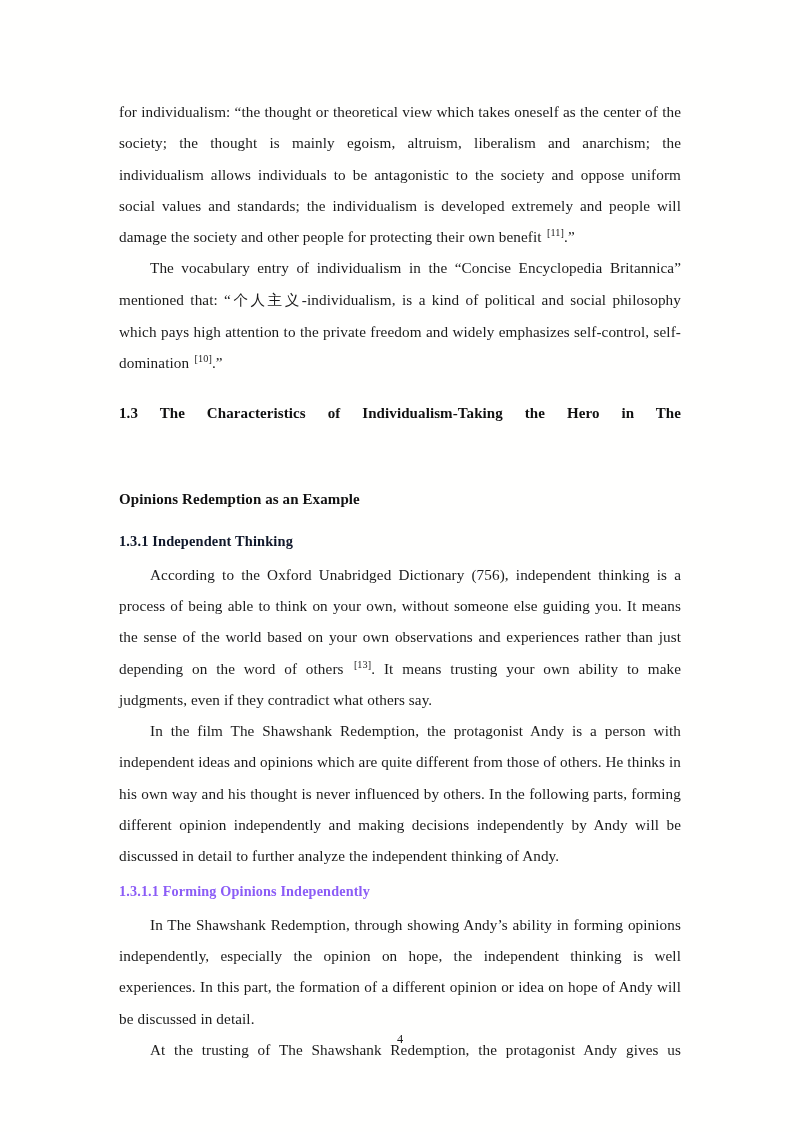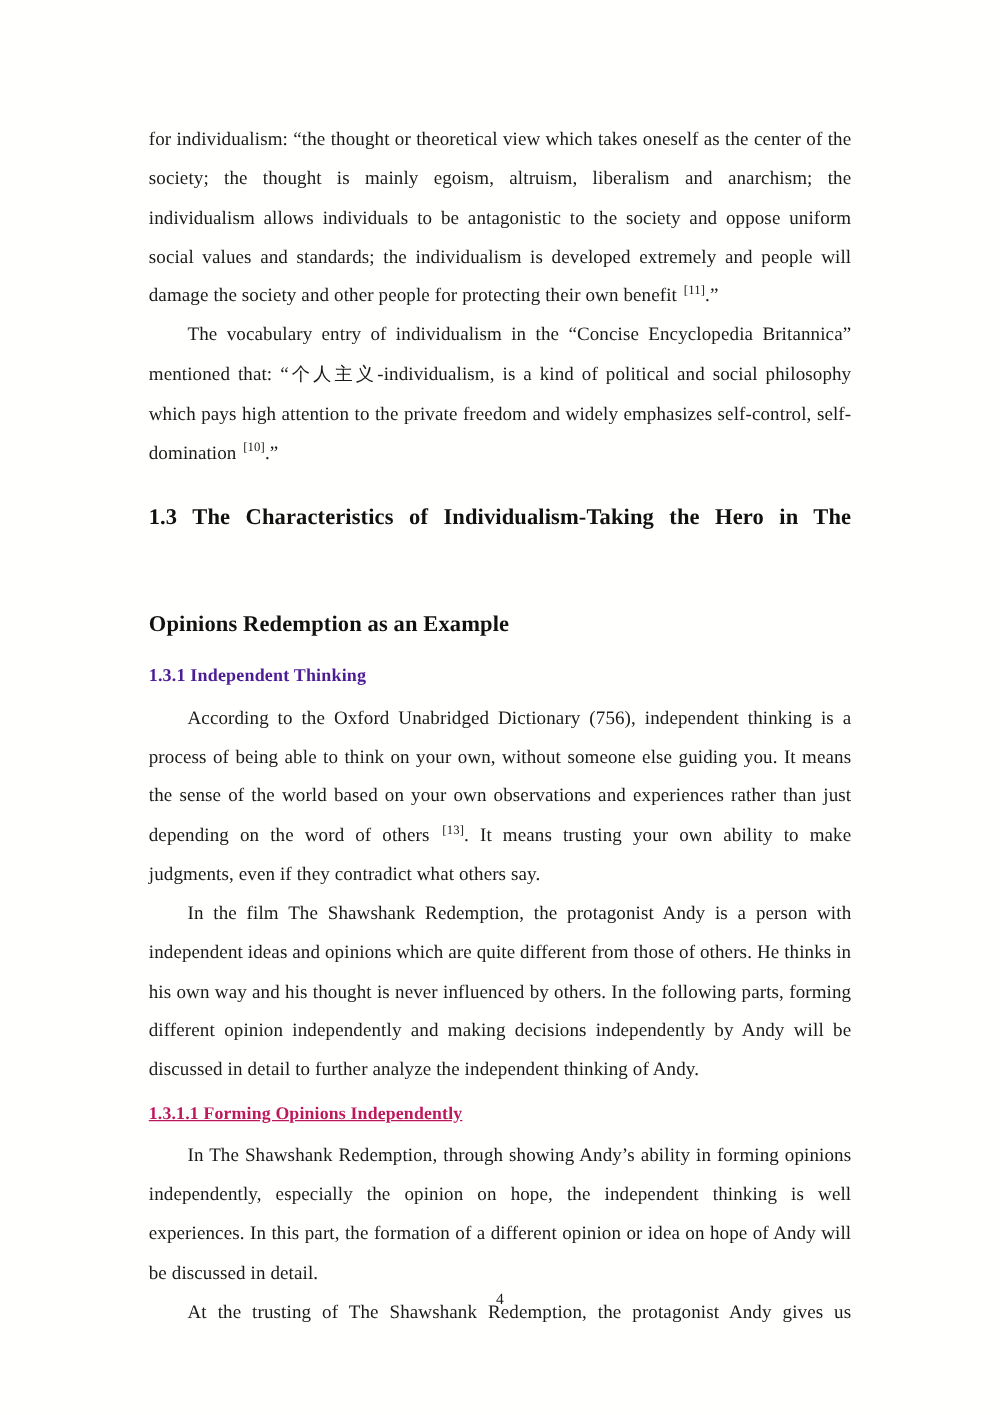--- a/index.html
+++ b/index.html
@@ -47,21 +47,21 @@
     width: 100%;
   }
   sup.cite {
     font-size: 10.2px;
     vertical-align: super;
     line-height: 0;
     padding-left: 1.5px;
   }
   h2.sec-head {
     margin: 0;
-    font-size: 18px;
+    font-size: 15px;
     font-weight: bold;
     line-height: 43px;
     text-align: justify;
     text-justify: inter-word;
     letter-spacing: 0.1px;
     color: #111111;
   }
   h2.sec-head .line-a {
     display: block;
     text-align: justify;
@@ -72,31 +72,30 @@
     width: 100%;
   }
   h2.sec-head .line-b {
     display: block;
   }
   h3.subsec-head {
     margin: 0;
     font-size: 14.4px;
     font-weight: bold;
     line-height: 30px;
-    color: #4c1d95;
+    color: #0f172a;
     letter-spacing: 0.15px;
   }
   h4.subsubsec-head {
     margin: 0;
     font-size: 14.2px;
     font-weight: bold;
     line-height: 30px;
-    color: #be185d;
+    color: #8b5cf6;
     letter-spacing: 0.15px;
-    text-decoration: underline;
   }
   .gap-sm { height: 4px; }
   .gap-head-top { height: 13px; }
   .gap-head-bottom { height: 5px; }
   .gap-sub { height: 3px; }
   .cjk {
     font-family: Liberation Serif, serif;
     font-size: 14.6px;
   }
   .page-number {

